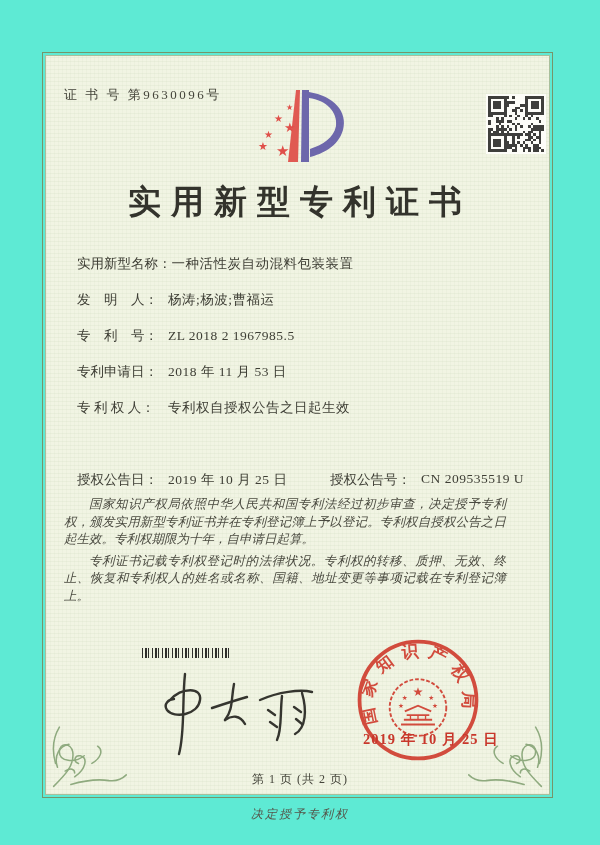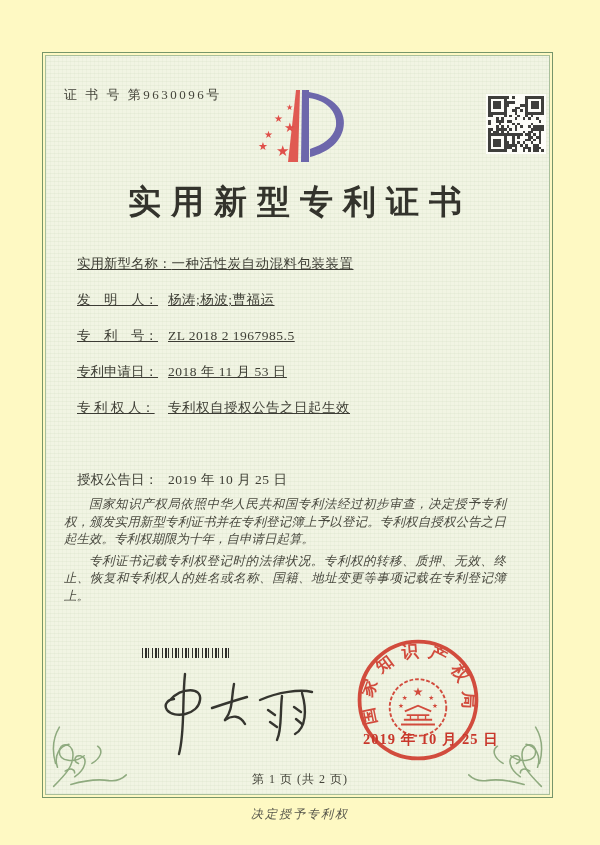--- a/index.html
+++ b/index.html
@@ -1,18 +1,18 @@
 <!DOCTYPE html>
 <html><head>
 <meta charset="utf-8">
 <style>
   html,body{margin:0;padding:0;}
   .page{
     position:relative;width:600px;height:845px;overflow:hidden;
-    background:#fef9c3;
+    background:#5eead4;
     font-family:"Liberation Serif","DejaVu Serif",serif;
     color:#3c3c34;
   }
   
   .frame{
     position:absolute;left:42px;top:52px;width:511px;height:746px;
     border:1.5px solid #76956a;box-sizing:border-box;
   }
   .frame-inner{
     position:absolute;inset:2px;border:1px solid #a9bf9b;
@@ -32,21 +32,21 @@
     background:#fdfdf8;display:grid;
     grid-template-rows:repeat(21,1fr);grid-template-columns:repeat(21,1fr);
     padding:2px;box-sizing:border-box;
   }
   .qr i{background:#3f3f3c;}
   .title{
     position:absolute;left:0;top:180px;width:100%;text-align:center;
     font-size:33px;font-weight:bold;letter-spacing:10px;color:#33332c;
   }
   
-  .fields{position:absolute;left:77px;top:246px;width:420px;font-size:13.5px;text-decoration:underline;}
+  .fields{position:absolute;left:77px;top:246px;width:420px;font-size:13.5px;}
   .field-row{display:flex;height:36px;align-items:center;}
   .field-label{min-width:91px;white-space:pre;color:#3e3e35;}
   .field-value{color:#3e3e35;letter-spacing:.5px;}
   .grant-row{position:absolute;left:77px;top:462px;width:460px;height:36px;
     display:flex;align-items:center;font-size:13.5px;}
   .grant-left{width:253px;display:flex;}
   .grant-right{display:flex;}
   
   .body-text{
     position:absolute;left:64px;top:496px;width:442px;
@@ -366,20 +366,24 @@
       <span class="field-label">专 利 权 人：</span>
       <span class="field-value">专利权自授权公告之日起生效</span>
     </div>
   </div>
 
   <div class="grant-row">
     <div class="grant-left">
       <span class="field-label">授权公告日：</span>
       <span class="field-value">2019 年 10 月 25 日</span>
     </div>
+    <div class="grant-right">
+      <span class="field-label">授权公告号：</span>
+      <span class="field-value">CN 209535519 U</span>
+    </div>
   </div>
 
   <div class="body-text">
     <p>国家知识产权局依照中华人民共和国专利法经过初步审查，决定授予专利权，颁发实用新型专利证书并在专利登记簿上予以登记。专利权自授权公告之日起生效。专利权期限为十年，自申请日起算。</p>
     <p>专利证书记载专利权登记时的法律状况。专利权的转移、质押、无效、终止、恢复和专利权人的姓名或名称、国籍、地址变更等事项记载在专利登记簿上。</p>
   </div>
 
   <div class="barcode"></div>
 
 

